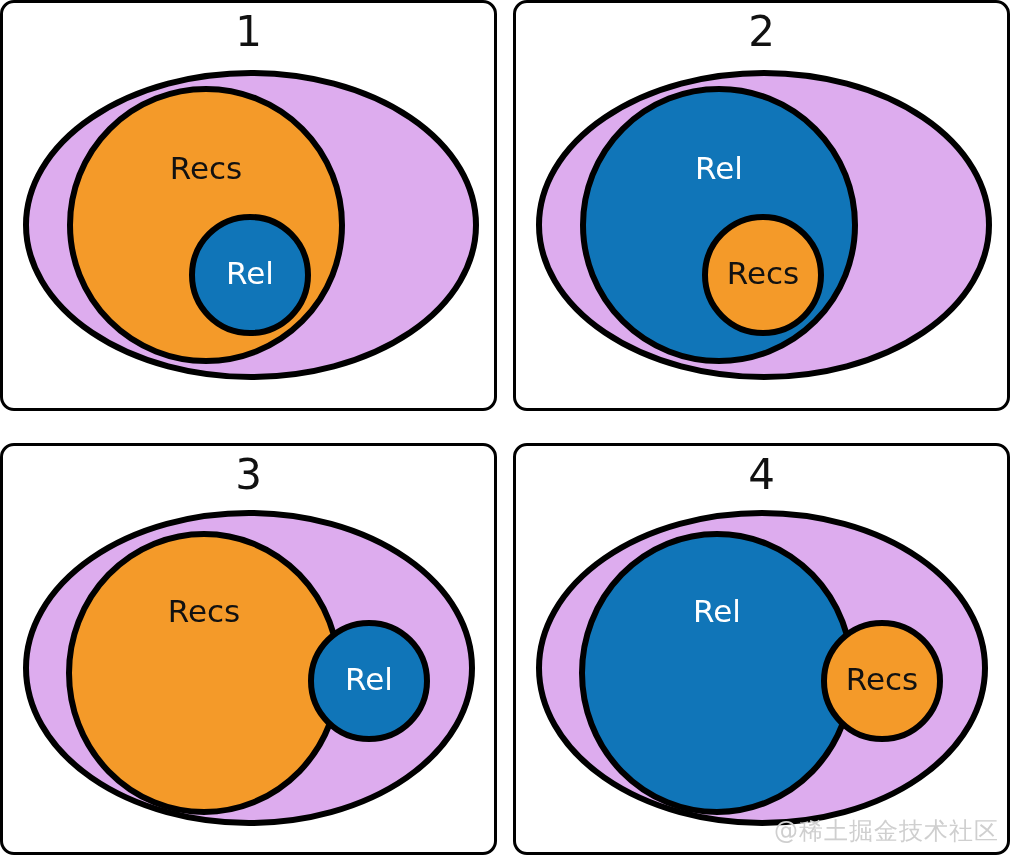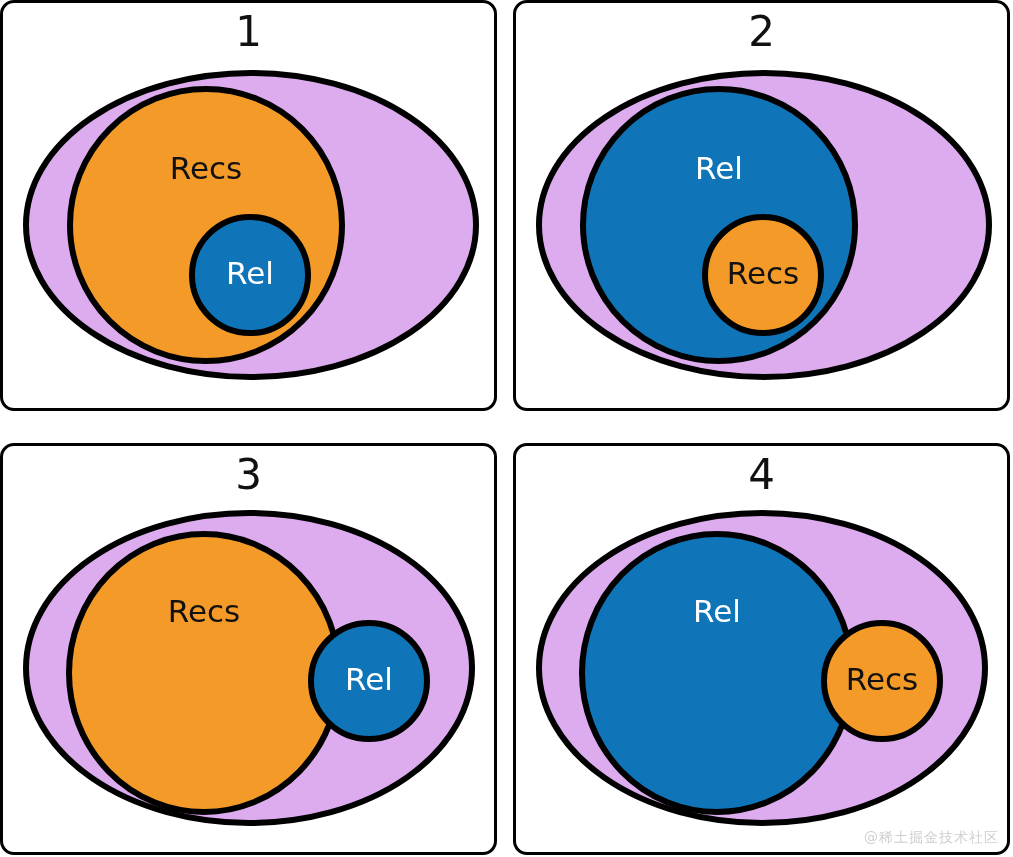--- a/index.html
+++ b/index.html
@@ -59,21 +59,21 @@
     dominant-baseline: middle;
     text-anchor: middle;
   }
   .shape-label.dark  { fill: #111111; }
   .shape-label.light { fill: #ffffff; }
 
   #watermark {
     position: absolute;
     right: 14px;
     bottom: 10px;
-    font-size: 14px;
+    font-size: 24px;
     color: #cfcfcf;
     letter-spacing: 1px;
     user-select: none;
     white-space: nowrap;
   }
 </style>
 </head>
 <body>
 
 <div id="board">

